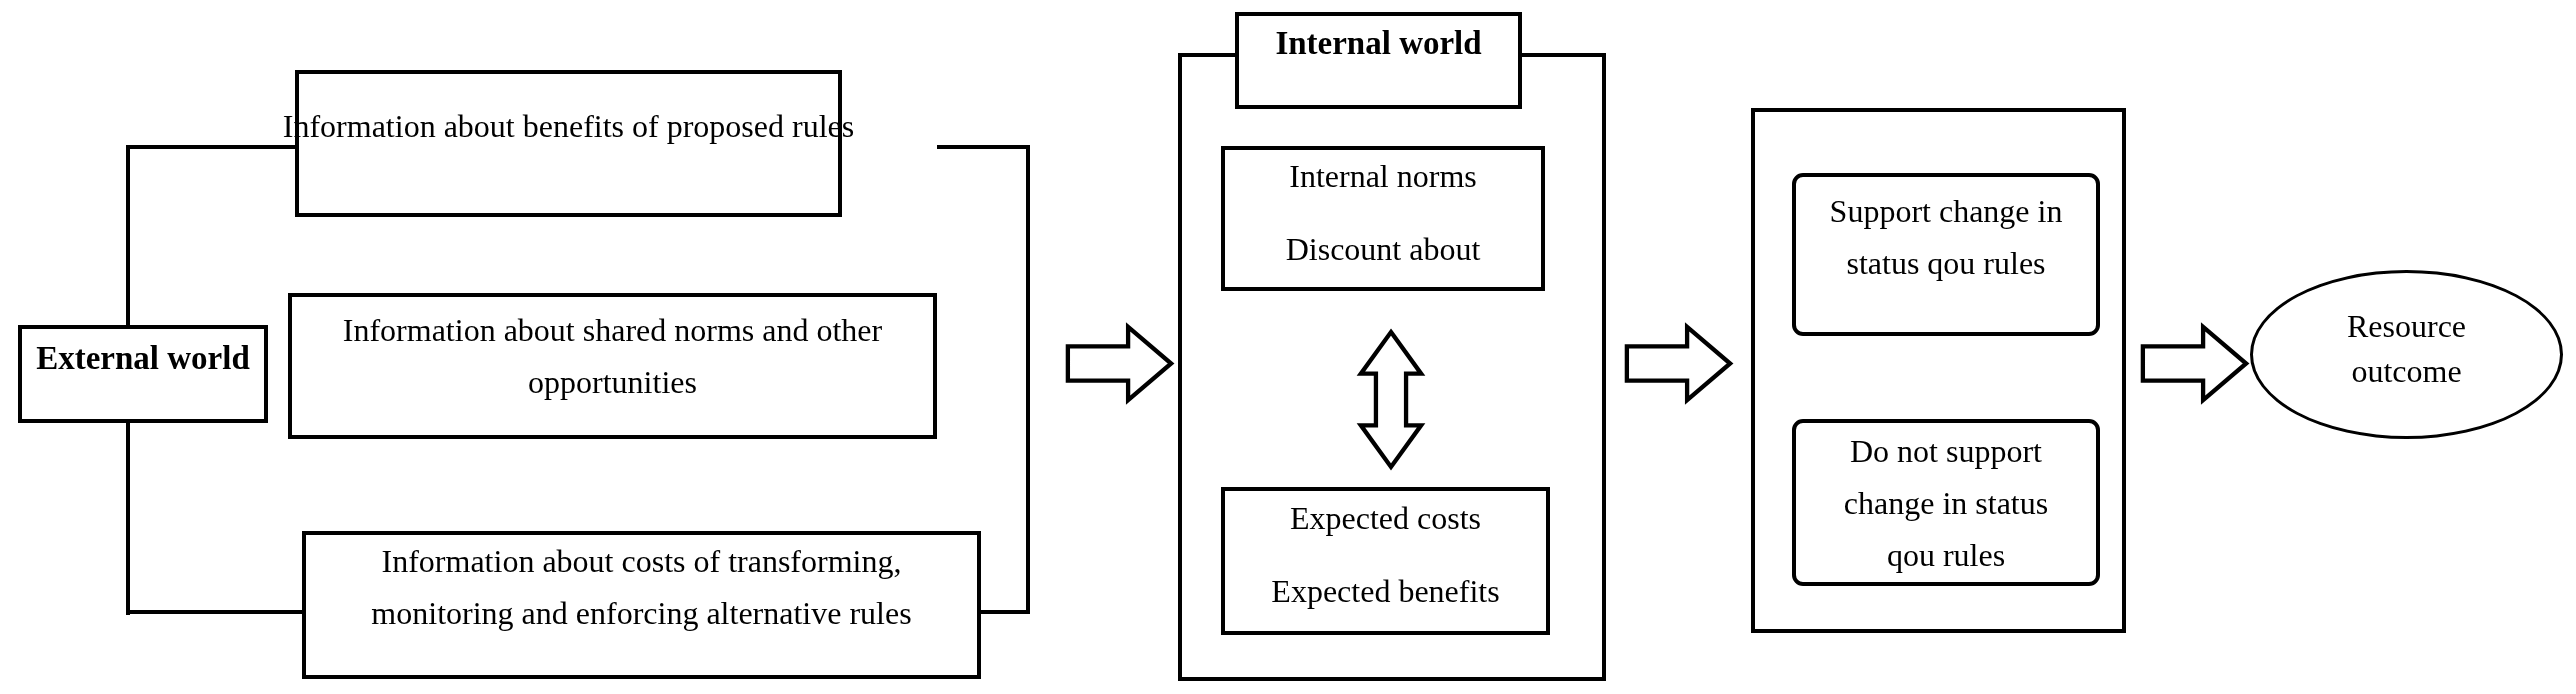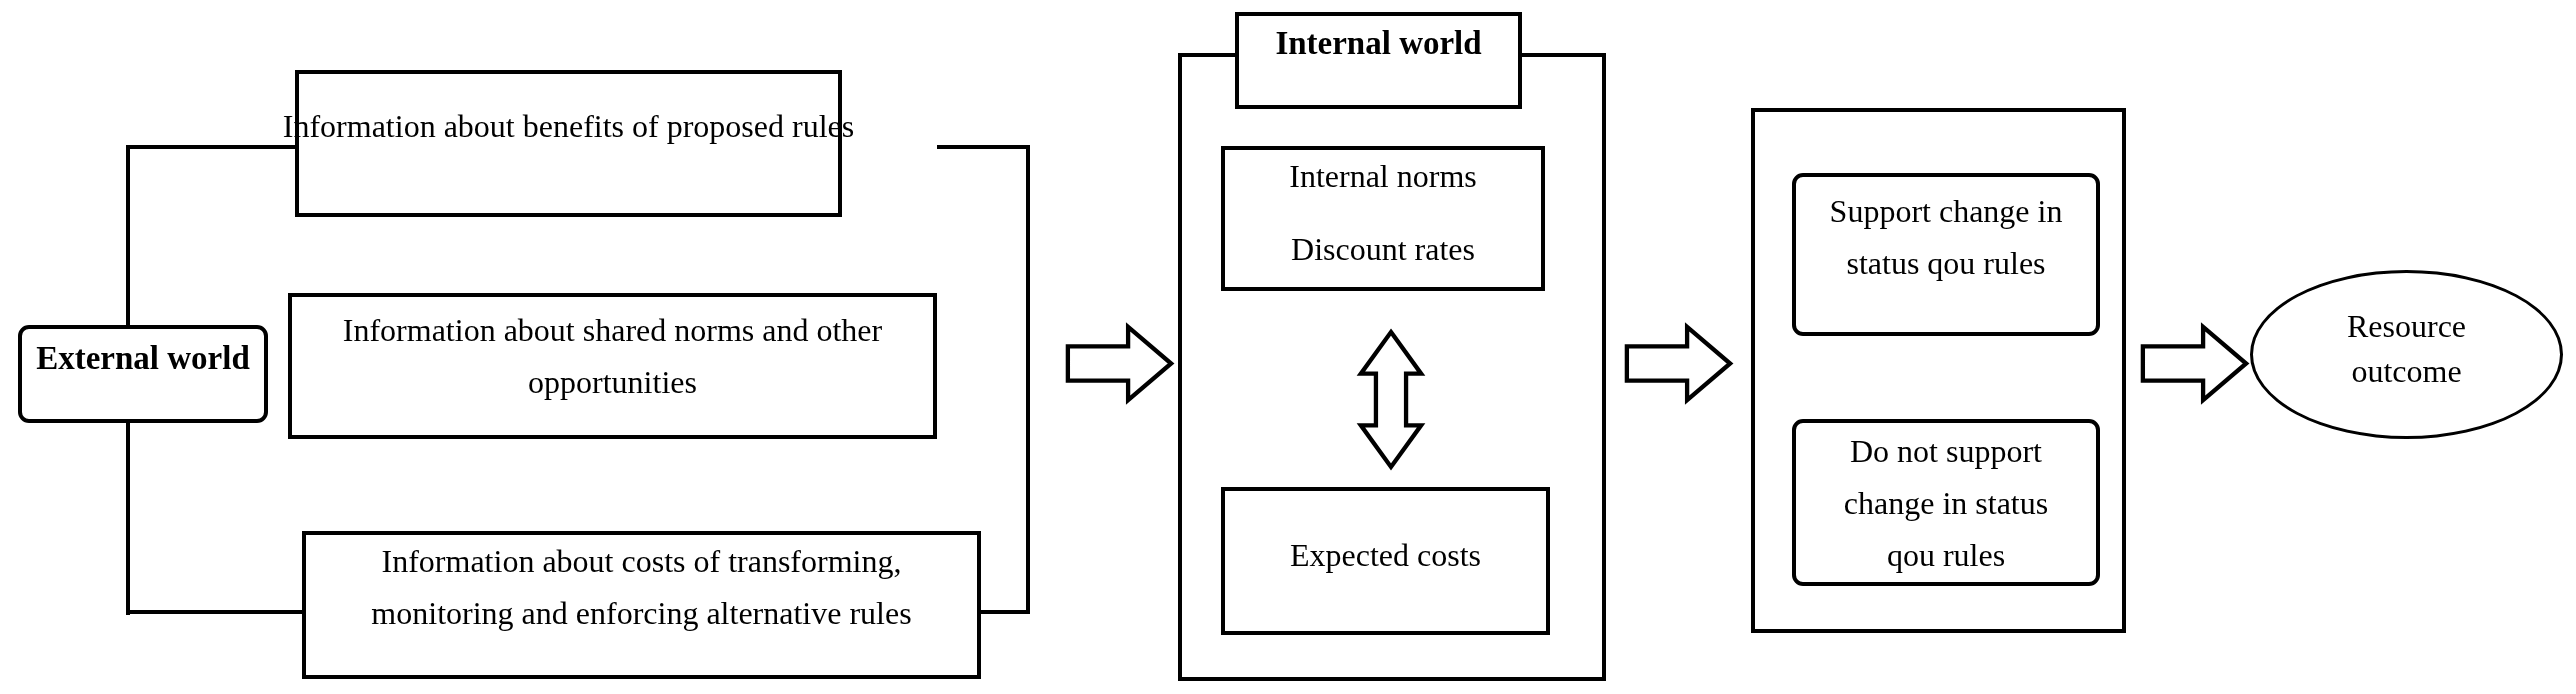--- a/index.html
+++ b/index.html
@@ -44,21 +44,21 @@
 
   <div class="line" style="left:126px; top:145px; width:4.3px; height:184px;"></div>
   <div class="line" style="left:126px; top:423px; width:4.3px; height:192px;"></div>
   <div class="line" style="left:128px; top:145px; width:167px; height:4.3px;"></div>
   <div class="line" style="left:128px; top:610px; width:174px; height:4.3px;"></div>
 
   <div class="line" style="left:937px; top:145px; width:93px; height:4.3px;"></div>
   <div class="line" style="left:1026px; top:145px; width:4.3px; height:469px;"></div>
   <div class="line" style="left:981px; top:610px; width:49px; height:4.3px;"></div>
 
-  <div class="box pb45" style="left:18px; top:325px; width:250px; height:98px;border-radius:11px;">
+  <div class="box pb45" style="left:18px; top:325px; width:250px; height:98px;">
     <div class="txt bold">External world</div>
   </div>
 
   <div class="box pb50" style="left:295px; top:70px; width:547px; height:147px;">
     <div class="txt">Information about benefits of proposed rules</div>
   </div>
 
   <div class="box pb28" style="left:288px; top:293px; width:649px; height:146px;">
     <div class="txt">Information about shared norms and other</div>
     <div class="txt">opportunities</div>
@@ -74,29 +74,30 @@
   </svg>
 
   <div class="box container-box" style="left:1178px; top:53px; width:428px; height:628px; background:transparent;"></div>
 
   <div class="box title-box pb50" style="left:1235px; top:12.2px; width:287px; height:97px;">
     <div class="txt bold">Internal world</div>
   </div>
 
   <div class="box gap2 pb16" style="left:1221px; top:146px; width:324px; height:145px; z-index:2;">
     <div class="txt">Internal norms</div>
-    <div class="txt">Discount rates</div>
+    <div class="txt">Discount about</div>
   </div>
 
   <svg class="arrow-svg" style="left:1358px; top:329px;" width="66" height="141" viewBox="0 0 92 196">
     <polygon points="46,4 88,62 67,62 67,134 88,134 46,192 4,134 25,134 25,62 4,62" fill="#ffffff" stroke="#000000" stroke-width="6"></polygon>
   </svg>
 
   <div class="box gap2 pb16" style="left:1221px; top:487px; width:329px; height:148px; z-index:2;font-family:Liberation Serif, serif;">
     <div class="txt">Expected costs</div>
+    <div class="txt">Expected benefits</div>
   </div>
 
   <svg class="arrow-svg" style="left:1624px; top:324px;" width="109" height="79" viewBox="0 0 152 110">
     <polygon points="4,31 88,31 88,4 148,55 88,106 88,79 4,79" fill="#ffffff" stroke="#000000" stroke-width="6"></polygon>
   </svg>
 
   <div class="box container-box" style="left:1751px; top:108px; width:375px; height:525px; background:transparent;"></div>
 
   <div class="box rounded pb50" style="left:1792px; top:173px; width:308px; height:163px; z-index:2;">
     <div class="txt">Support change in</div>

